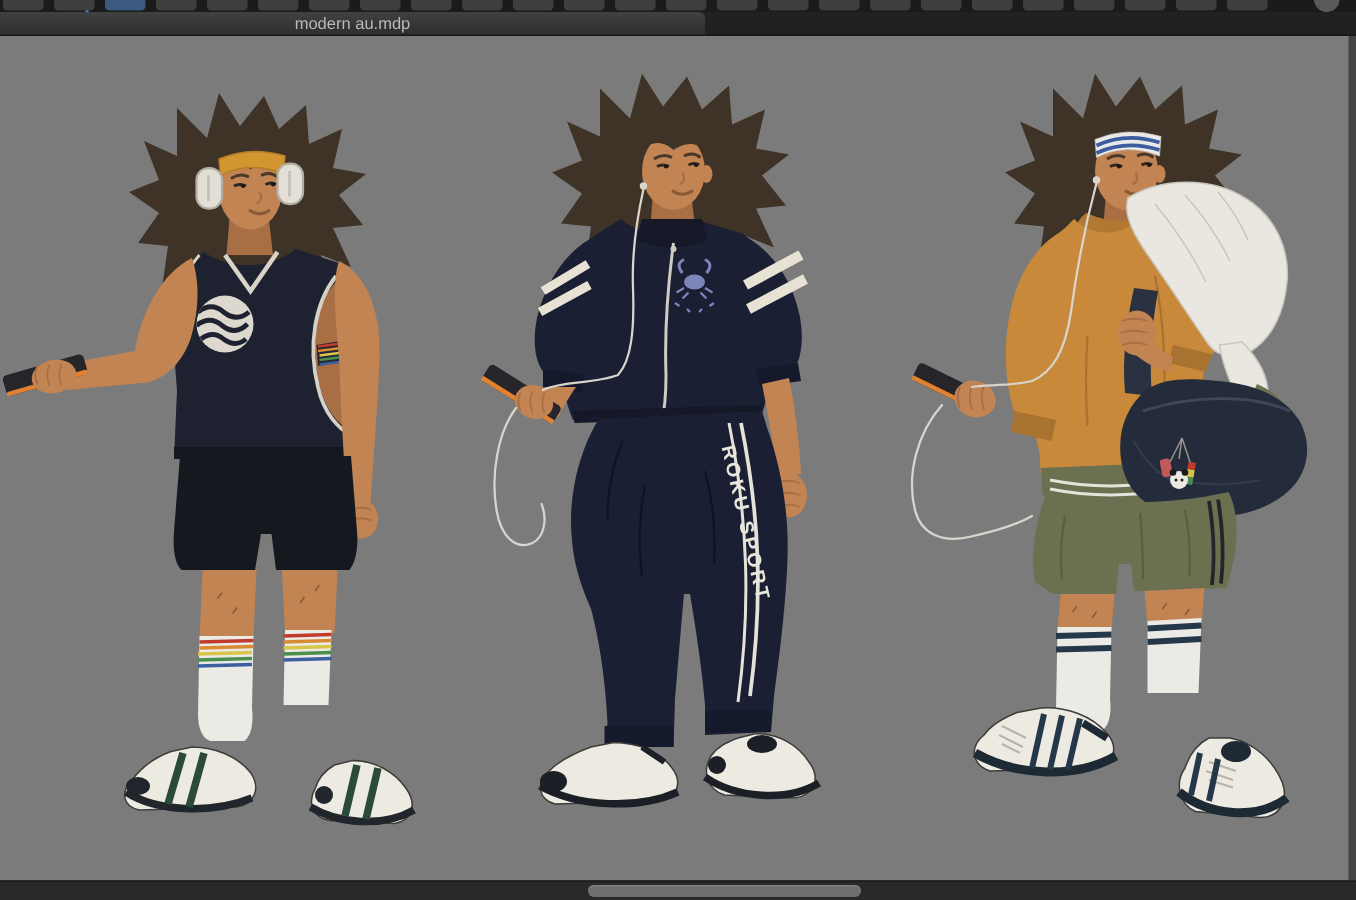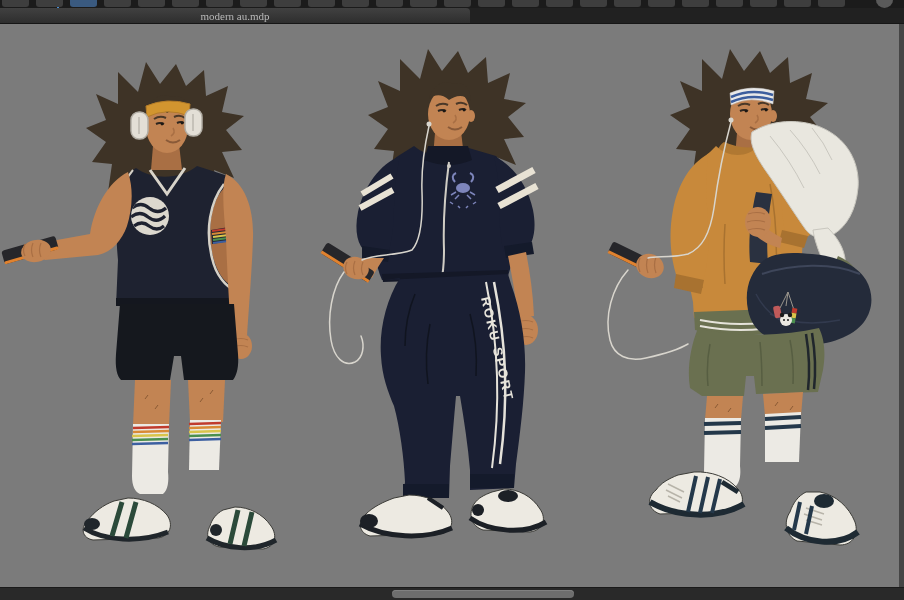--- a/index.html
+++ b/index.html
@@ -7,21 +7,21 @@
   .app{position:relative;width:904px;height:600px;background:#242424;}
   
   .topbar{position:absolute;top:0;left:0;width:904px;height:8px;background:#1b1b1b;overflow:hidden;}
   .tbtn{position:absolute;top:-8px;width:27px;height:15px;border-radius:3px;background:#3e3e3e;box-shadow:inset 0 1px 0 #4c4c4c;}
   .tbtn.blue{background:#3a5a80;box-shadow:inset 0 1px 0 #5d9fd4;}
   .tsep{position:absolute;top:0;left:57px;width:2px;height:8px;background:#4a90d9;}
   .tround{position:absolute;top:-9px;left:876px;width:17px;height:17px;border-radius:50%;background:#5a5a5a;box-shadow:inset 0 1px 0 #777;}
   
   .tabbar{position:absolute;top:8px;left:0;width:904px;height:16px;background:#212121;border-bottom:1px solid #161616;box-sizing:border-box;}
   .tab{position:absolute;left:0;top:0;width:470px;height:15px;background:linear-gradient(#414141,#2e2e2e);border-radius:0 4px 0 0;display:flex;align-items:center;justify-content:center;}
-  .tab span{font-size:11px;color:var(--tab-text,#b9b9b9);font-family:Liberation Serif, serif;}
+  .tab span{font-size:11px;color:var(--tab-text,#b9b9b9);}
   
   .canvas{position:absolute;top:24px;left:0;width:904px;height:563px;background:var(--canvas-bg,#7b7b7b);}
   .canvas svg{position:absolute;top:0;left:0;}
   .vtrack{position:absolute;top:0;right:0;width:5px;height:563px;background:#454545;}
   
   .bottombar{position:absolute;top:587px;left:0;width:904px;height:13px;background:#292929;border-top:1px solid #1a1a1a;box-sizing:border-box;}
   .hthumb{position:absolute;left:392px;top:2px;width:182px;height:8px;border-radius:4px;background:#6e6e6e;box-shadow:inset 0 1px 0 #818181;}
 </style>
 </head>
 <body>

